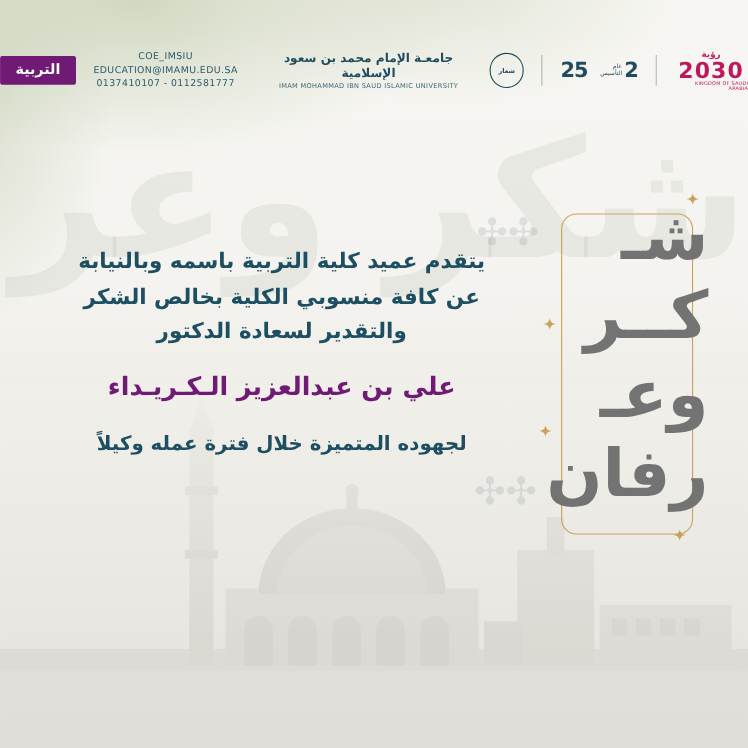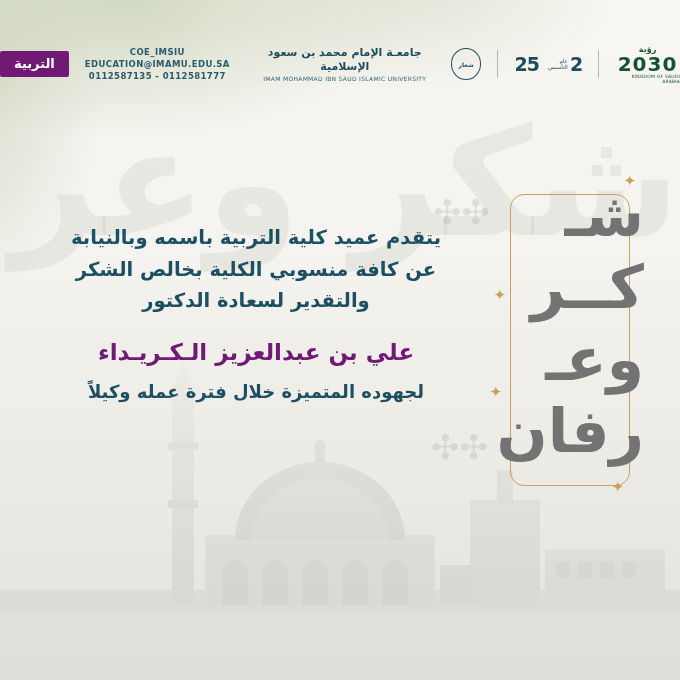--- a/index.html
+++ b/index.html
@@ -85,21 +85,21 @@
     font-weight: bold;
     padding: 5px 14px 6px 14px;
     border-radius: 2px;
     letter-spacing: 0.5px;
   }
   .hdr-contact {
     text-align: center;
     color: #2a5a6b;
     font-size: 8.5px;
     line-height: 1.45;
-    font-weight: bold;
+    font-weight: normal;
     letter-spacing: 0.4px;
     direction: ltr;
   }
   .hdr-uni {
     display: flex;
     flex-direction: row-reverse;
     align-items: center;
     gap: 7px;
   }
   .hdr-uni-text {
@@ -140,21 +140,21 @@
     align-items: center;
     gap: 2px;
     color: #1f4d5e;
   }
   .hdr-2025 .big { font-size: 19px; font-weight: bold; letter-spacing: -1px; }
   .hdr-2025 .sm  { font-size: 5.5px; line-height: 1.1; max-width: 36px; }
   .hdr-vision {
     display: flex;
     flex-direction: column;
     align-items: center;
-    color: #14532d;
+    color: #be185d;
   }
   .hdr-vision .v-ar { font-size: 8px; font-weight: bold; }
   .hdr-vision .v-num { font-size: 20px; font-weight: bold; letter-spacing: 1px; line-height: 1; }
   .hdr-vision .v-en { font-size: 4.5px; letter-spacing: 0.2px; }
 
   
   .calli-panel {
     position: absolute;
     top: 180px;
     right: 36px;
@@ -202,21 +202,21 @@
     font-weight: bold;
   }
   .honoree {
     margin-top: 22px;
     color: #701a75;
     font-size: 23px;
     font-weight: bold;
     letter-spacing: 1px;
   }
   .para2 {
-    margin-top: 12px;
+    margin-top: 24px;
     color: #1d4f63;
     font-size: 18px;
     line-height: 1.62;
     font-weight: bold;
   }
 
   
   .orn {
     position: absolute;
     color: rgba(120,140,150,0.20);
@@ -275,21 +275,21 @@
   <div class="orn" style="top:195px; right:190px;">✣✣</div>
   <div class="orn" style="top:430px; right:192px;">✣✣</div>
 
   <div class="header">
 
     <div class="hdr-badge">التربية</div>
 
     <div class="hdr-contact">
       <div>COE_IMSIU</div>
       <div>EDUCATION@IMAMU.EDU.SA</div>
-      <div>0112587135 - 0112581777</div>
+      <div>0137410107 - 0112581777</div>
     </div>
 
     <div class="hdr-uni">
       <div class="hdr-uni-text">
         <div class="hdr-uni-ar">جامعـة الإمام محمد بن سعود الإسلامية</div>
         <div class="hdr-uni-en">IMAM MOHAMMAD IBN SAUD ISLAMIC UNIVERSITY</div>
       </div>
       <div class="uni-seal">شعار</div>
     </div>
 

